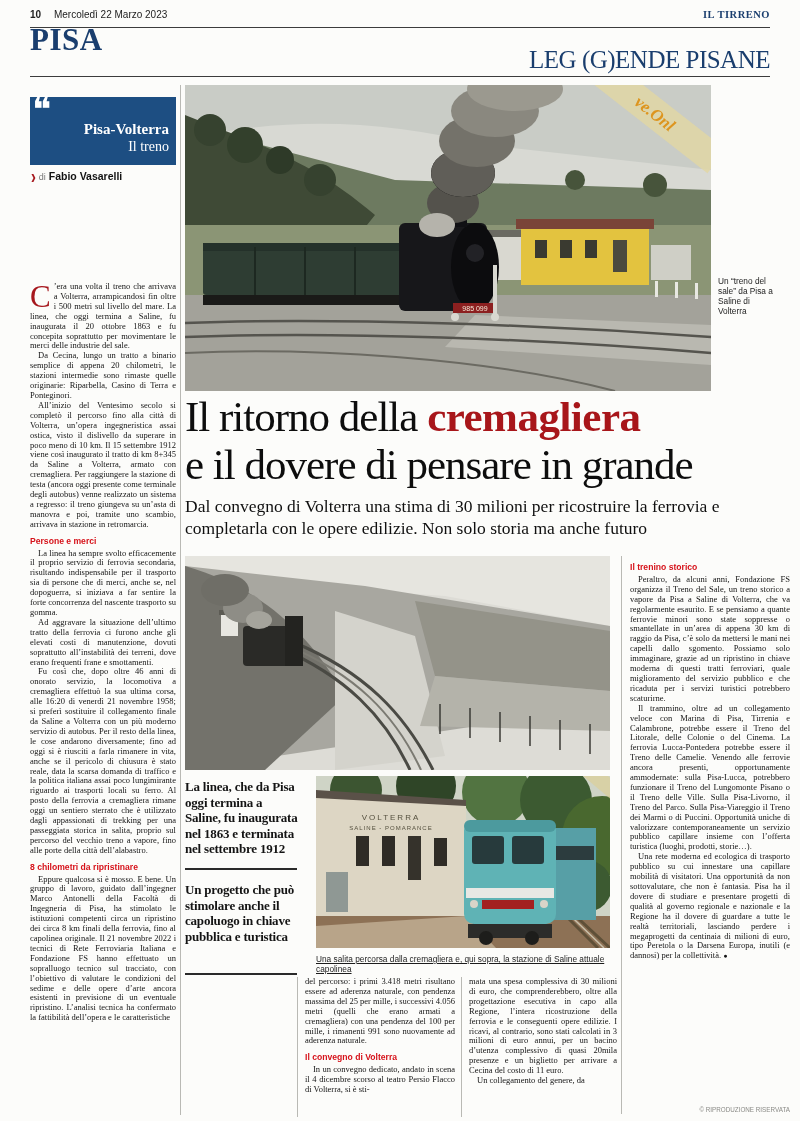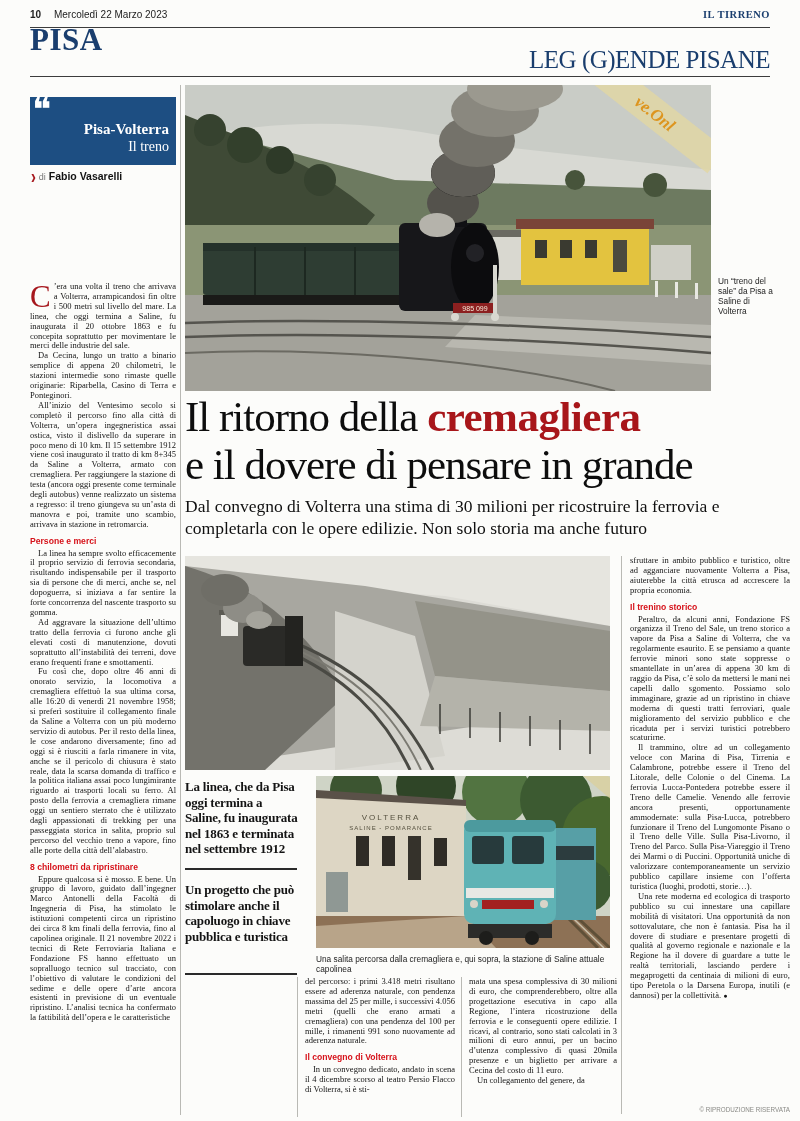--- a/index.html
+++ b/index.html
@@ -43,21 +43,21 @@
   
   .headline{left:185px;top:393px;width:592px;font-size:43px;line-height:48px;
             letter-spacing:-1px;color:#0d0d0d;}
   .headline .accent{font-weight:bold;color:#a8161a;letter-spacing:-.5px;}
   .standfirst{left:185px;top:496px;width:588px;font-size:17.5px;line-height:21.5px;
               color:#101010;}
   
   .cap{font-family:"Liberation Sans",sans-serif;font-size:8.3px;line-height:10px;
        color:#1c1c1c;}
   .capright{left:718px;top:276px;width:58px;}
-  .capmid{left:316px;top:954px;width:298px;}
+  .capmid{left:316px;top:954px;width:298px;text-decoration:underline;}
   .quotecol{left:185px;top:779px;width:113px;font-size:13px;line-height:15.5px;
             font-weight:bold;color:#141414;letter-spacing:-.2px;}
   .qdiv{left:185px;width:112px;height:1.5px;background:#2a2a2a;}
   
   .bcol1{left:305px;top:977px;width:150px;height:142px;overflow:hidden;}
   .bcol2{left:469px;top:977px;width:148px;height:142px;overflow:hidden;}
   .rcol{left:630px;top:556px;width:160px;height:548px;overflow:hidden;}
   .enddot{font-size:7px;}
   .copyright{left:630px;top:1106px;width:160px;text-align:right;
              font-family:"Liberation Sans",sans-serif;font-size:6.3px;color:#8a8a86;}
@@ -256,19 +256,18 @@
   <p class="ind">In un convegno dedicato, andato in scena il 4 dicembre scorso al teatro Persio Flacco di Volterra, si è sti-</p>
 </div>
 <div class="abs vrule" style="left:461px;top:977px;height:140px;"></div>
 <div class="abs bodycol bcol2">
   <p>mata una spesa complessiva di 30 milioni di euro, che comprenderebbero, oltre alla progettazione esecutiva in capo alla Regione, l’intera ricostruzione della ferrovia e le conseguenti opere edilizie. I ricavi, al contrario, sono stati calcolati in 3 milioni di euro annui, per un bacino d’utenza complessivo di quasi 20mila presenze e un biglietto per arrivare a Cecina del costo di 11 euro.</p>
   <p class="ind">Un collegamento del genere, da</p>
 </div>
 
 <div class="abs vrule" style="left:621px;top:556px;height:558px;"></div>
 <div class="abs bodycol rcol">
-  <p>sfruttare in ambito pubblico e turistico, oltre ad agganciare nuovamente Volterra a Pisa, aiuterebbe la città etrusca ad accrescere la propria economia.</p>
   <p class="subhead">Il trenino storico</p>
   <p class="ind">Peraltro, da alcuni anni, Fondazione FS organizza il Treno del Sale, un treno storico a vapore da Pisa a Saline di Volterra, che va regolarmente esaurito. E se pensiamo a quante ferrovie minori sono state soppresse o smantellate in un’area di appena 30 km di raggio da Pisa, c’è solo da mettersi le mani nei capelli dallo sgomento. Possiamo solo immaginare, grazie ad un ripristino in chiave moderna di questi tratti ferroviari, quale miglioramento del servizio pubblico e che ricaduta per i servizi turistici potrebbero scaturirne.</p>
   <p class="ind">Il trammino, oltre ad un collegamento veloce con Marina di Pisa, Tirrenia e Calambrone, potrebbe essere il Treno del Litorale, delle Colonie o del Cinema. La ferrovia Lucca-Pontedera potrebbe essere il Treno delle Camelie. Venendo alle ferrovie ancora presenti, opportunamente ammodernate: sulla Pisa-Lucca, potrebbero funzionare il Treno del Lungomonte Pisano o il Treno delle Ville. Sulla Pisa-Livorno, il Treno del Parco. Sulla Pisa-Viareggio il Treno dei Marmi o di Puccini. Opportunità uniche di valorizzare contemporaneamente un servizio pubblico capillare insieme con l’offerta turistica (luoghi, prodotti, storie…).</p>
   <p class="ind"><span>Una rete moderna ed ecologica di trasporto pubblico su cui innestare una capillare mobilità di visitatori. Una opportunità da non sottovalutare, che non è fantasia. Pisa ha il dovere di studiare e presentare progetti di qualità al governo regionale e nazionale e la Regione ha il dovere di guardare a tutte le realtà territoriali, lasciando perdere i megaprogetti da centinaia di milioni di euro, tipo Peretola o la Darsena Europa, inutili (e dannosi) per la collettività.</span> <span class="enddot">●</span></p>
 </div>
 <div class="abs copyright">© RIPRODUZIONE RISERVATA</div>
 
 </body></html>

